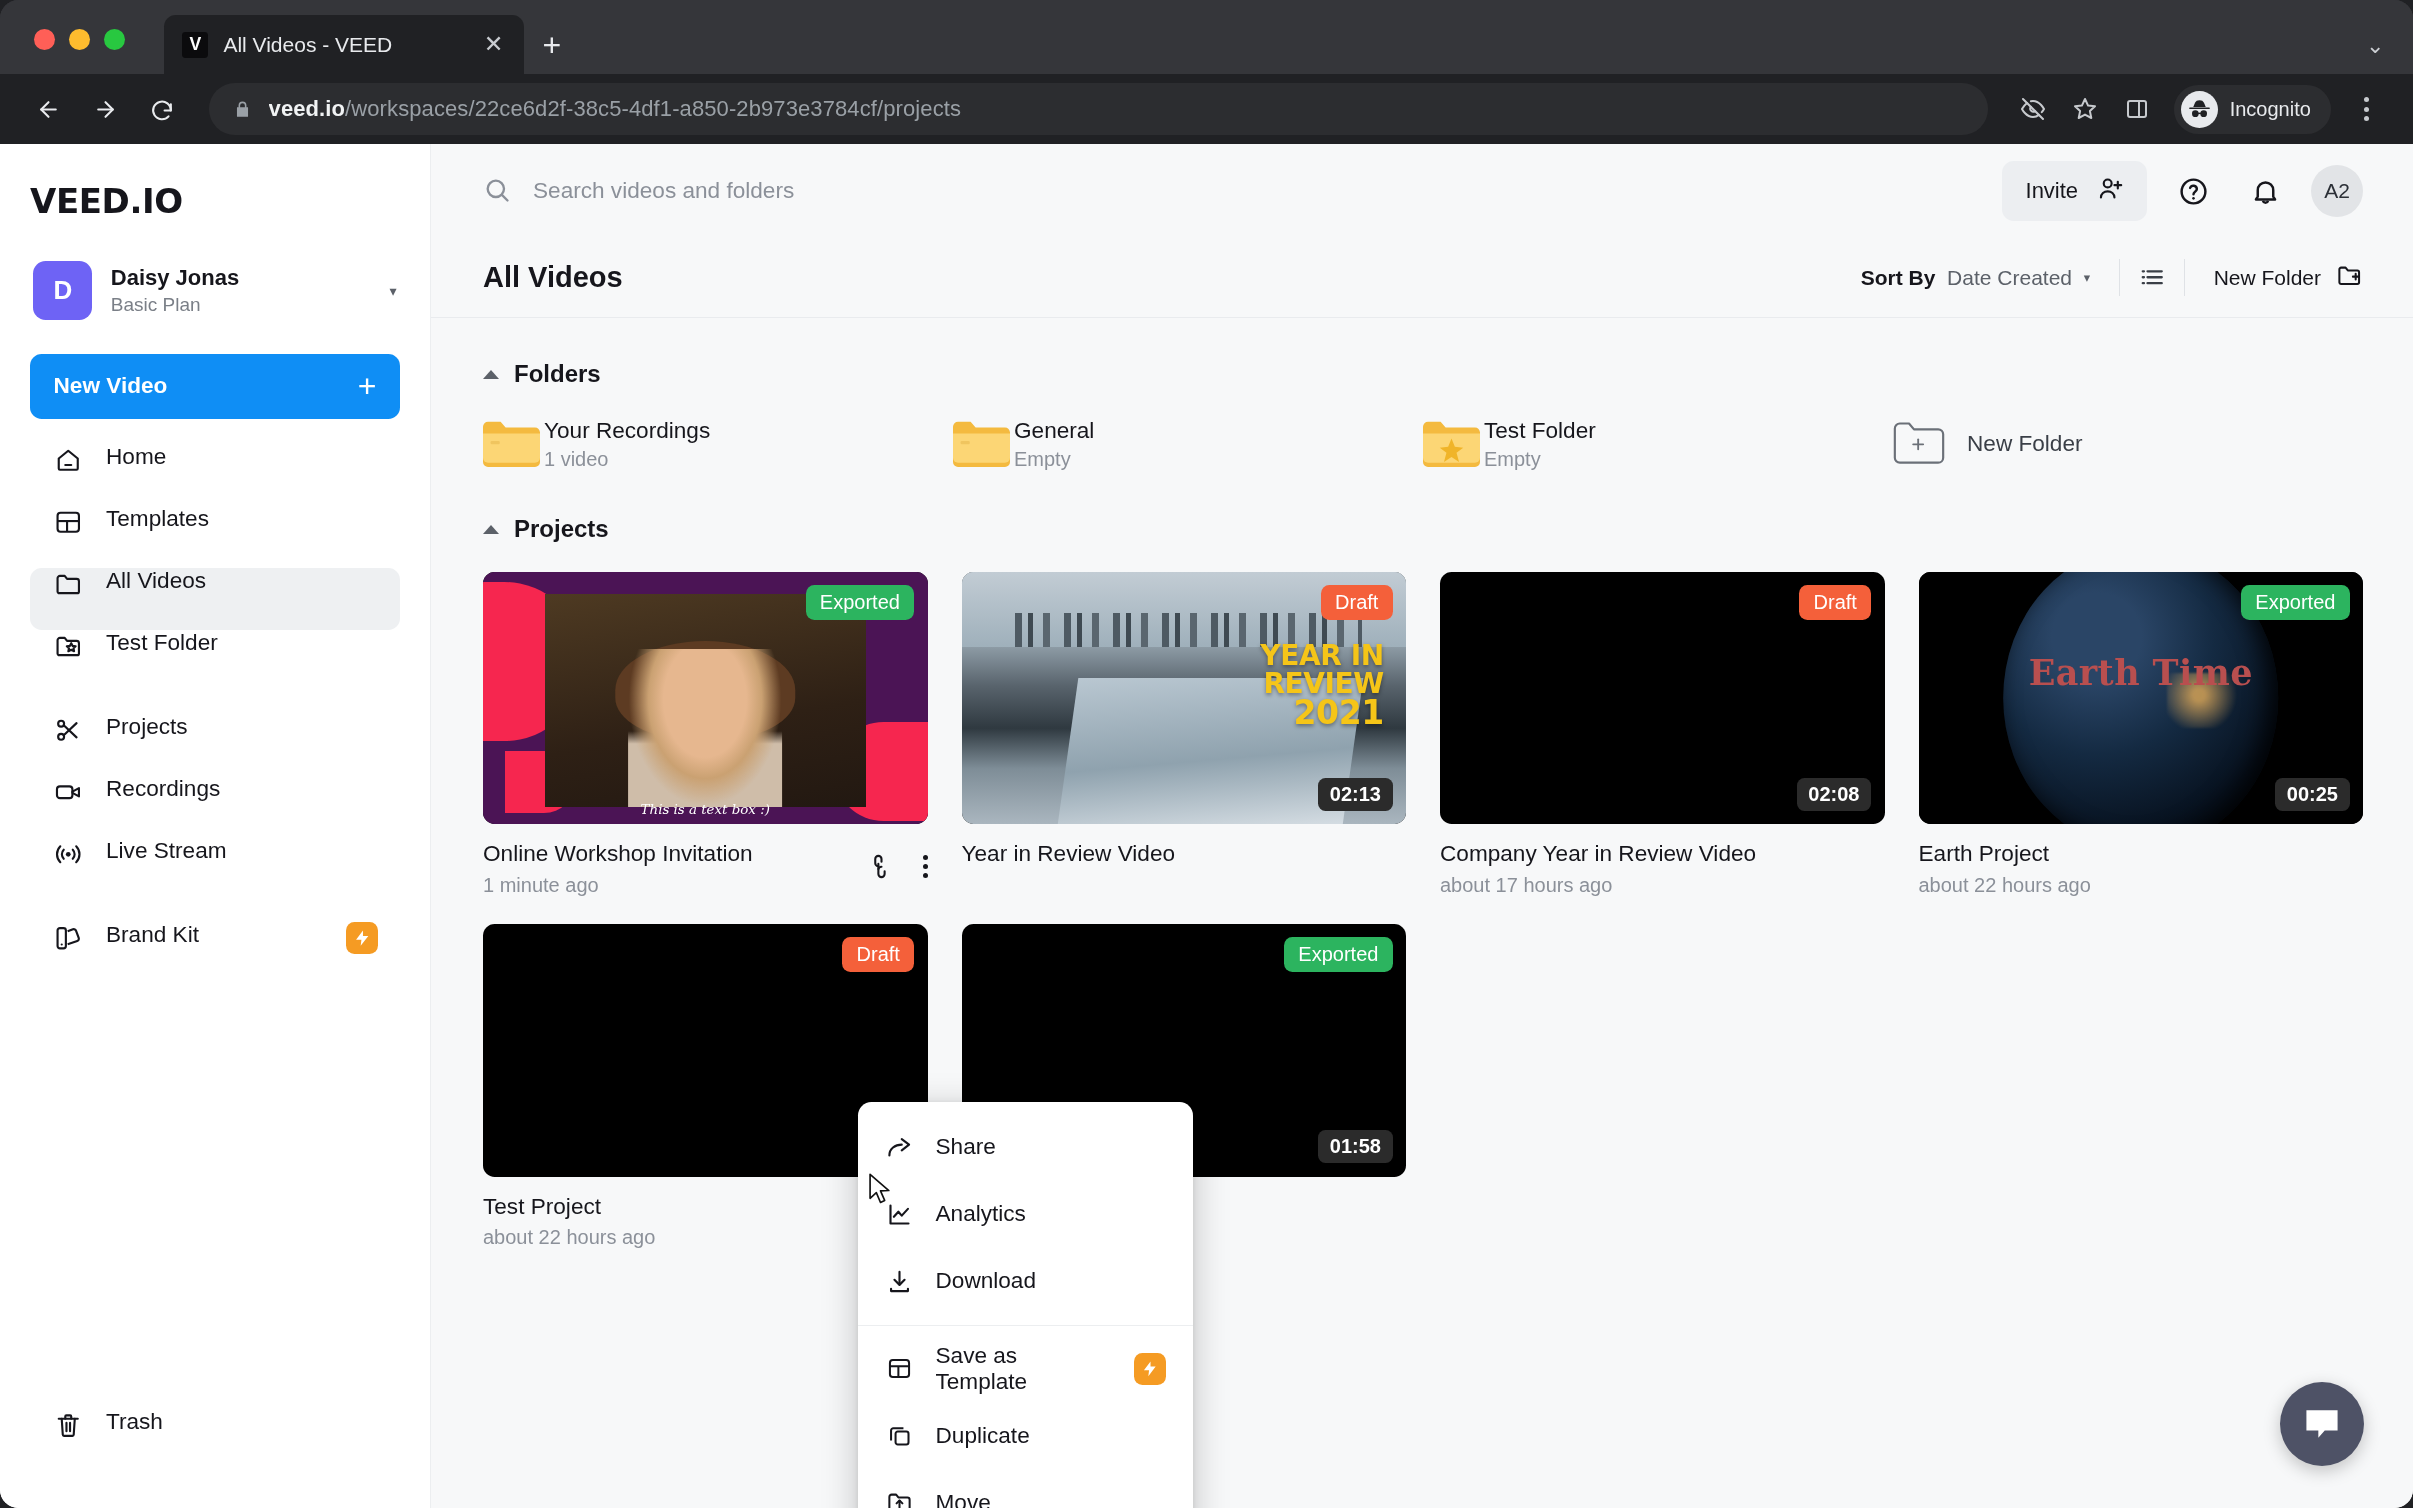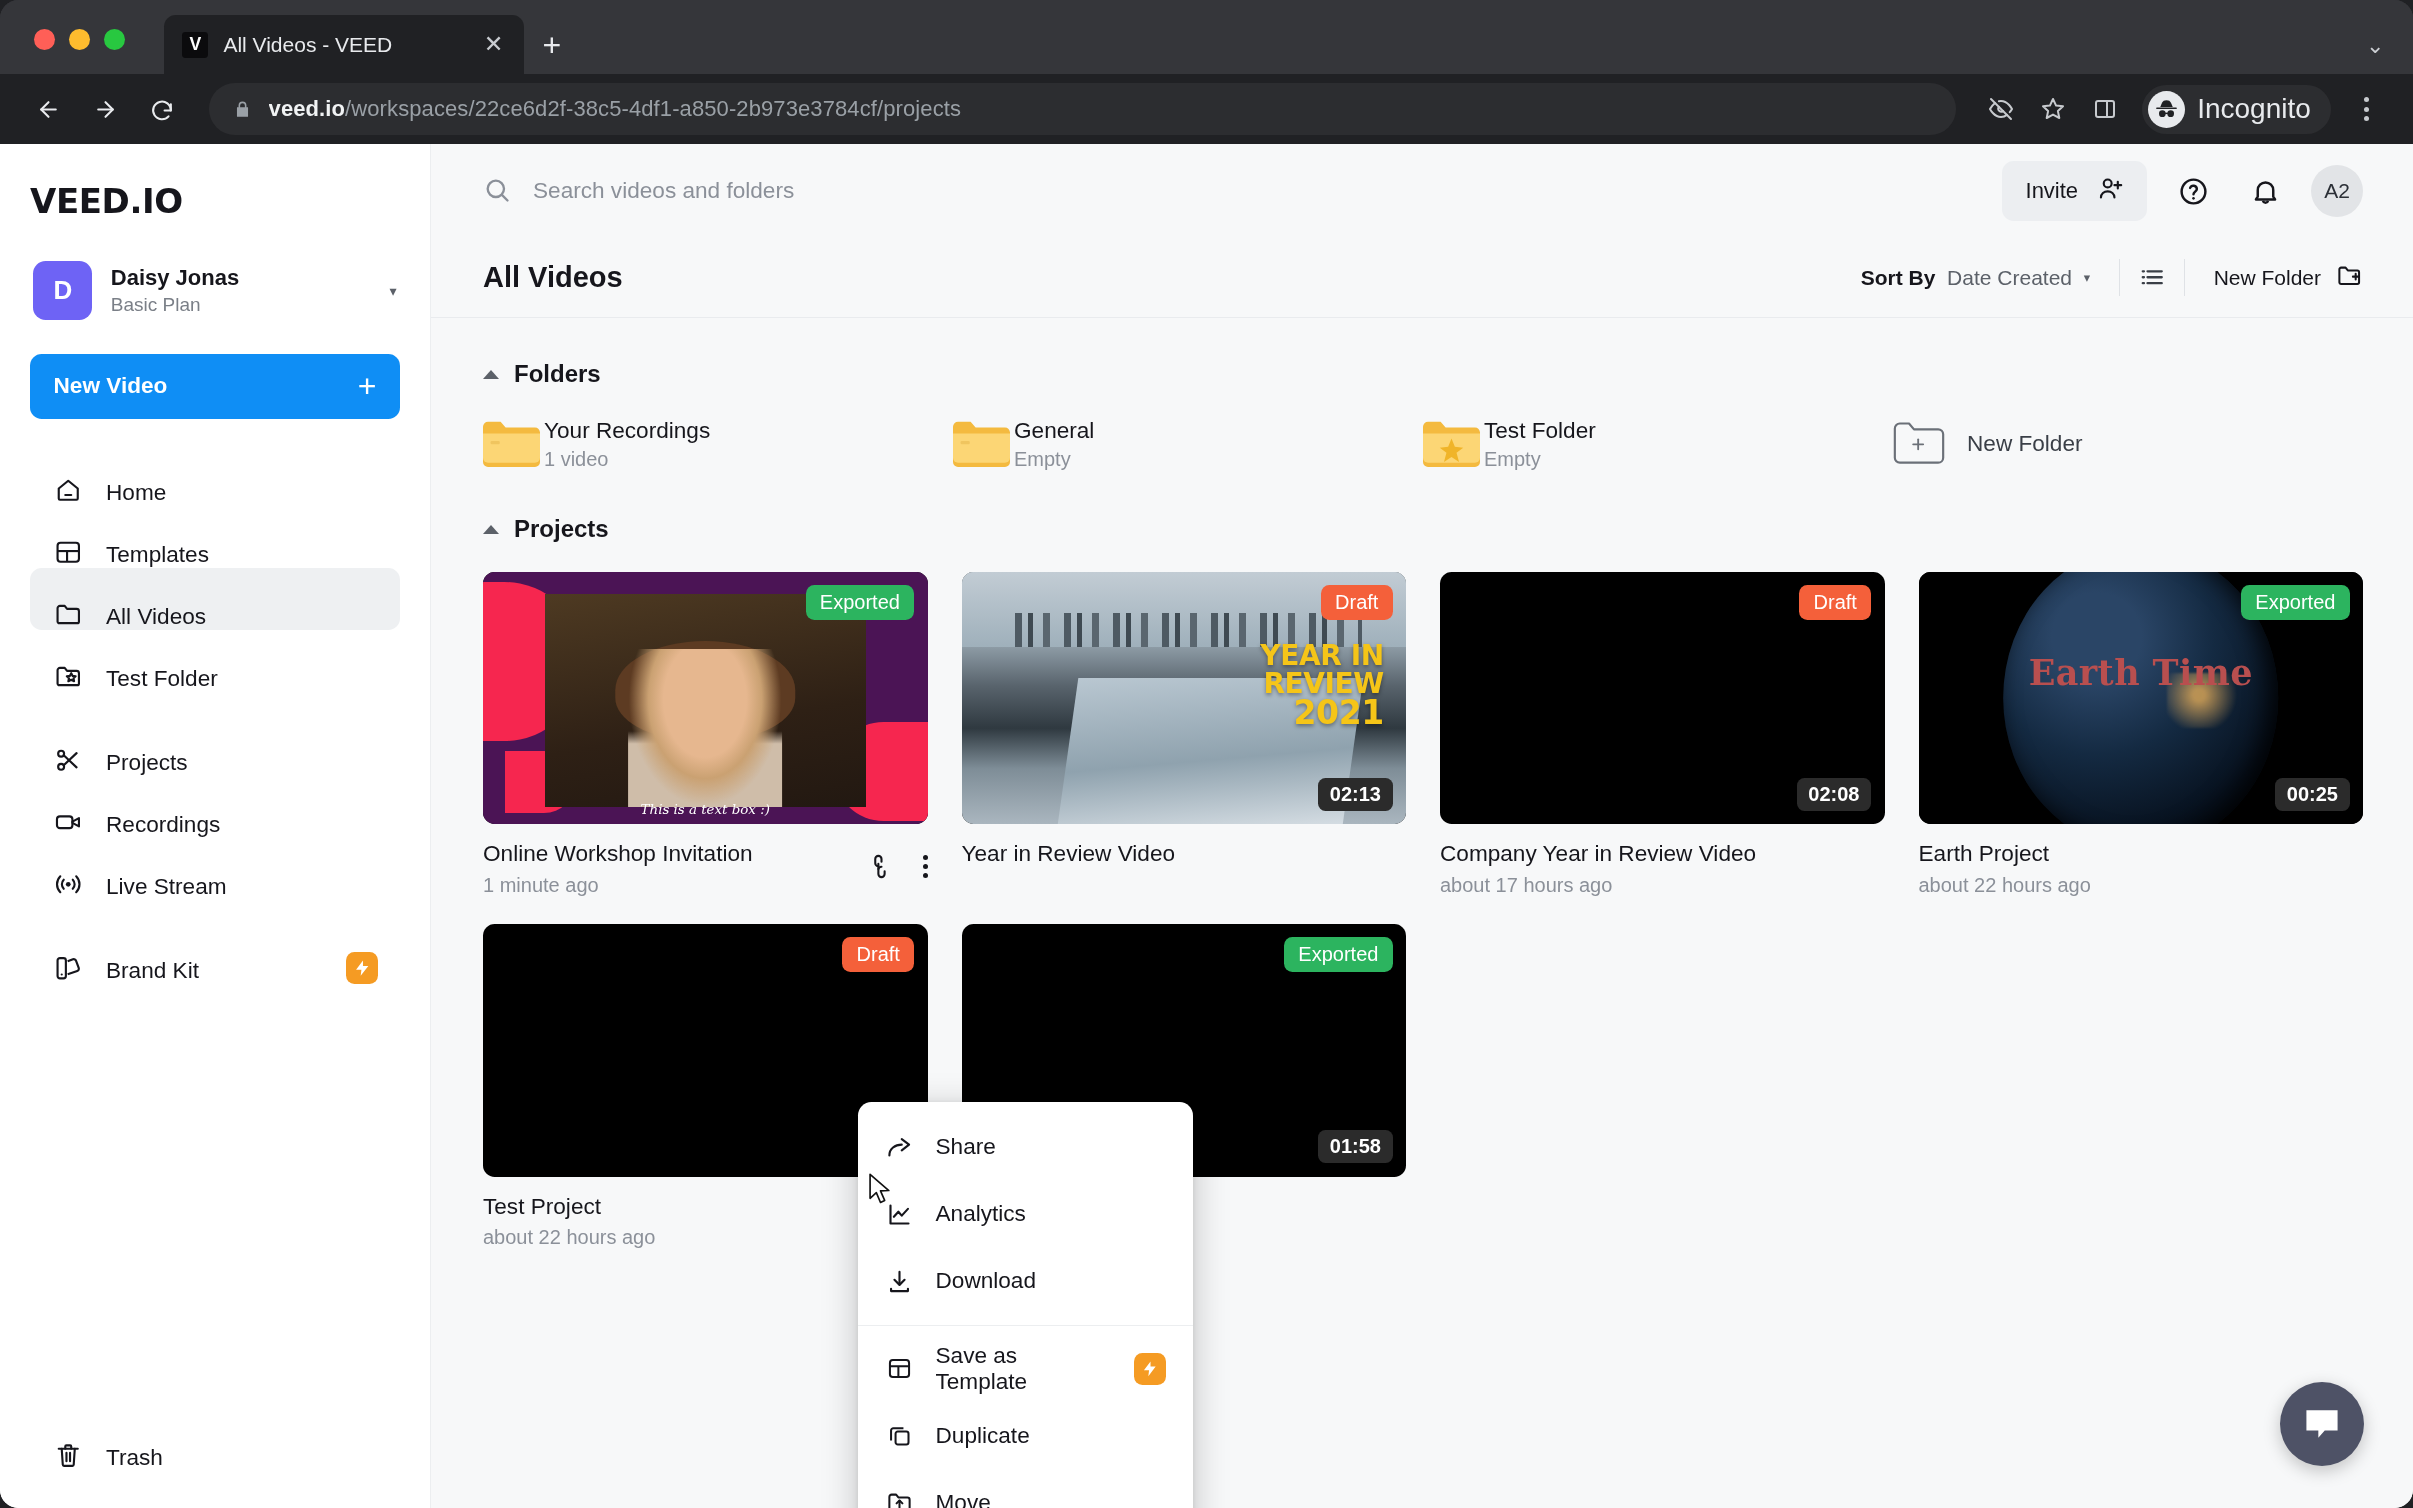--- a/index.html
+++ b/index.html
@@ -51,21 +51,21 @@
   .tb-icons { display: flex; align-items: center; gap: 5px; }
   .tb-icon { width: 47px; height: 47px; display: flex; align-items: center;
              justify-content: center; color: #c7cace; }
   .tb-icon svg { width: 24px; height: 24px; }
   .incognito { height: 49px; background: #2c2d30; border-radius: 27px;
                display: flex; align-items: center; gap: 11.7px; padding: 0 20px 0 6.7px;
                margin-left: 8.4px; }
   .incog-badge { width: 37px; height: 37px; border-radius: 50%; background: #e8eaed;
                  display: flex; align-items: center; justify-content: center; }
   .incog-badge svg { width: 25px; height: 25px; }
-  .incog-label { color: #e8eaed; font-size: 28px; }
+  .incog-label { color: #e8eaed; font-size: 20px; }
   .kebab-v { width: 47px; height: 47px; display: flex; flex-direction: column;
              align-items: center; justify-content: center; gap: 4.2px; margin-left: 6.7px; }
   .kebab-v i { width: 5px; height: 5px; border-radius: 50%; background: #c7cace;
                display: block; }
 
   
   .page { position: absolute; top: 144px; left: 0; right: 0; bottom: 0;
           background: #fff; display: flex; }
 
   
@@ -84,21 +84,21 @@
   .ws-plan { font-size: 19px; color: #7a7f87; margin-top: 2.5px; }
   .ws-caret { color: #5c6169; font-size: 14.2px; }
 
   .new-video { margin-top: 30px; height: 65px; background: #0f8ef5;
                border-radius: 11.7px; display: flex; align-items: center;
                justify-content: space-between; padding: 0 23.5px; }
   .new-video span { color: #fff; font-size: 22.6px; font-weight: 700; }
   .new-video .plus { font-size: 32px; font-weight: 300; }
 
   .nav { margin-top: 25px; display: flex; flex-direction: column; }
-  .nav-item { height: 62px; display: flex; align-items: flex-end; gap: 22px;
+  .nav-item { height: 62px; display: flex; align-items: flex-start; gap: 22px;
               padding: 0 22px; border-radius: 11.7px; color: #16161c; }
   .nav-item.active { background: #eef0f2; }
   .nav-item .ni-icon { width: 32px; height: 32px; flex-shrink: 0; color: #16161c;
                        display: flex; align-items: center; justify-content: center; }
   .nav-item .ni-icon svg { width: 28.5px; height: 28.5px; }
   .nav-item .ni-label { font-size: 22.6px; flex: 1; }
   .pro-badge { width: 32px; height: 32px; border-radius: 8.4px; background: #f59b23;
                display: flex; align-items: center; justify-content: center; }
   .pro-badge svg { width: 18.4px; height: 18.4px; color: #fff; }
   .nav-sep { height: 22px; }

